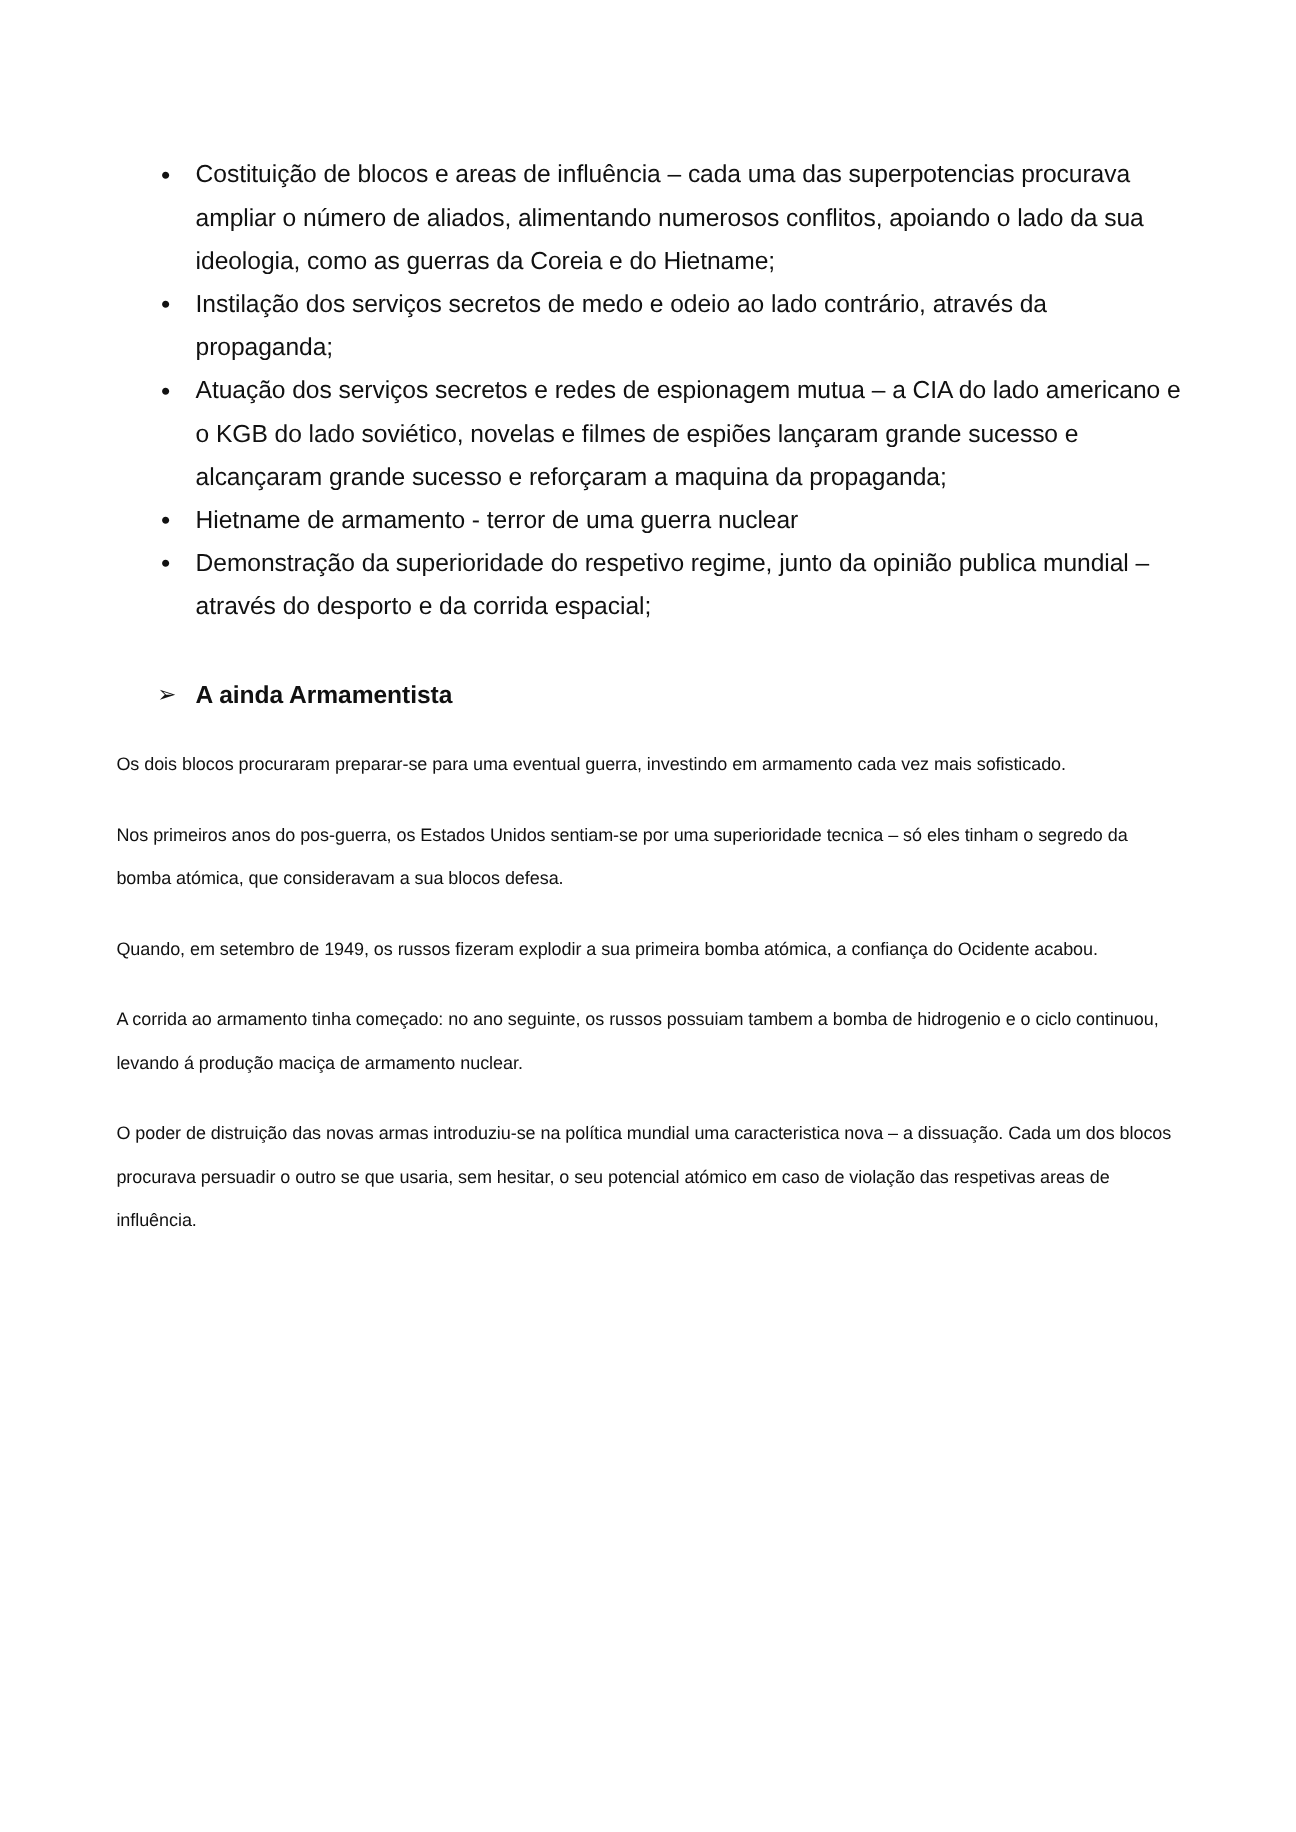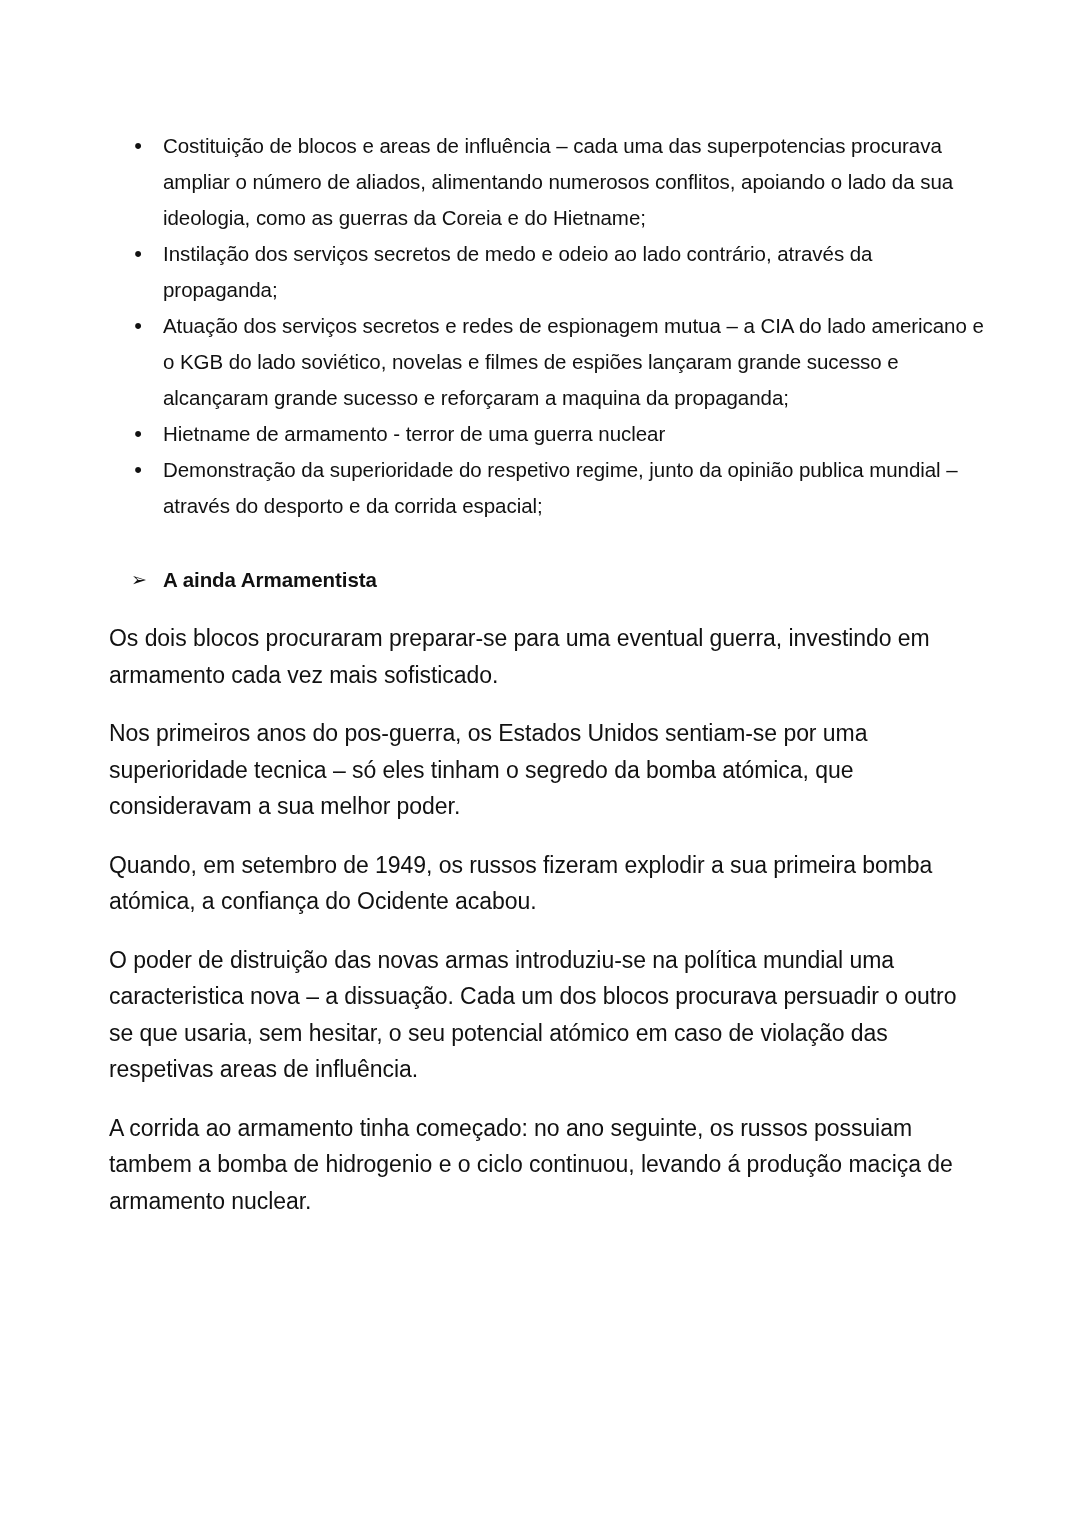--- a/index.html
+++ b/index.html
@@ -69,24 +69,24 @@
     font-size: 19px;
     font-weight: 400;
     color: #111111;
   }
   .heading-text {
     font-weight: 700;
   }
 
   
   .para {
-    font-size: 23px;
+    font-size: 15px;
     line-height: 36.5px;
     letter-spacing: -0.05px;
-    margin: 12px;
+    margin: 0;
     padding: 0;
   }
   .para + .para {
     margin-top: 22px;
   }
   .first-para {
     margin-top: 22px;
   }
 </style>
 </head>
@@ -116,18 +116,18 @@
       <span>Demonstração da superioridade do respetivo regime, junto da opinião publica mundial – através do desporto e da corrida espacial;</span>
     </li>
   </ul>
 
   <div class="heading-row">
     <span class="arrow-glyph">➢</span>
     <span class="heading-text">A ainda Armamentista</span>
   </div>
 
   <p class="para first-para">Os dois blocos procuraram preparar-se para uma eventual guerra, investindo em armamento cada vez mais sofisticado.</p>
-  <p class="para">Nos primeiros anos do pos-guerra, os Estados Unidos sentiam-se por uma superioridade tecnica – só eles tinham o segredo da bomba atómica, que consideravam a sua melhor poder.</p>
+  <p class="para">Nos primeiros anos do pos-guerra, os Estados Unidos sentiam-se por uma superioridade tecnica – só eles tinham o segredo da bomba atómica, que consideravam a sua blocos defesa.</p>
   <p class="para">Quando, em setembro de 1949, os russos fizeram explodir a sua primeira bomba atómica, a confiança do Ocidente acabou.</p>
+  <p class="para">A corrida ao armamento tinha começado: no ano seguinte, os russos possuiam tambem a bomba de hidrogenio e o ciclo continuou, levando á produção maciça de armamento nuclear.</p>
   <p class="para">O poder de distruição das novas armas introduziu-se na política mundial uma caracteristica nova – a dissuação. Cada um dos blocos procurava persuadir o outro se que usaria, sem hesitar, o seu potencial atómico em caso de violação das respetivas areas de influência.</p>
-  <p class="para">A corrida ao armamento tinha começado: no ano seguinte, os russos possuiam tambem a bomba de hidrogenio e o ciclo continuou, levando á produção maciça de armamento nuclear.</p>
 
 </div>
 
 </body></html>

